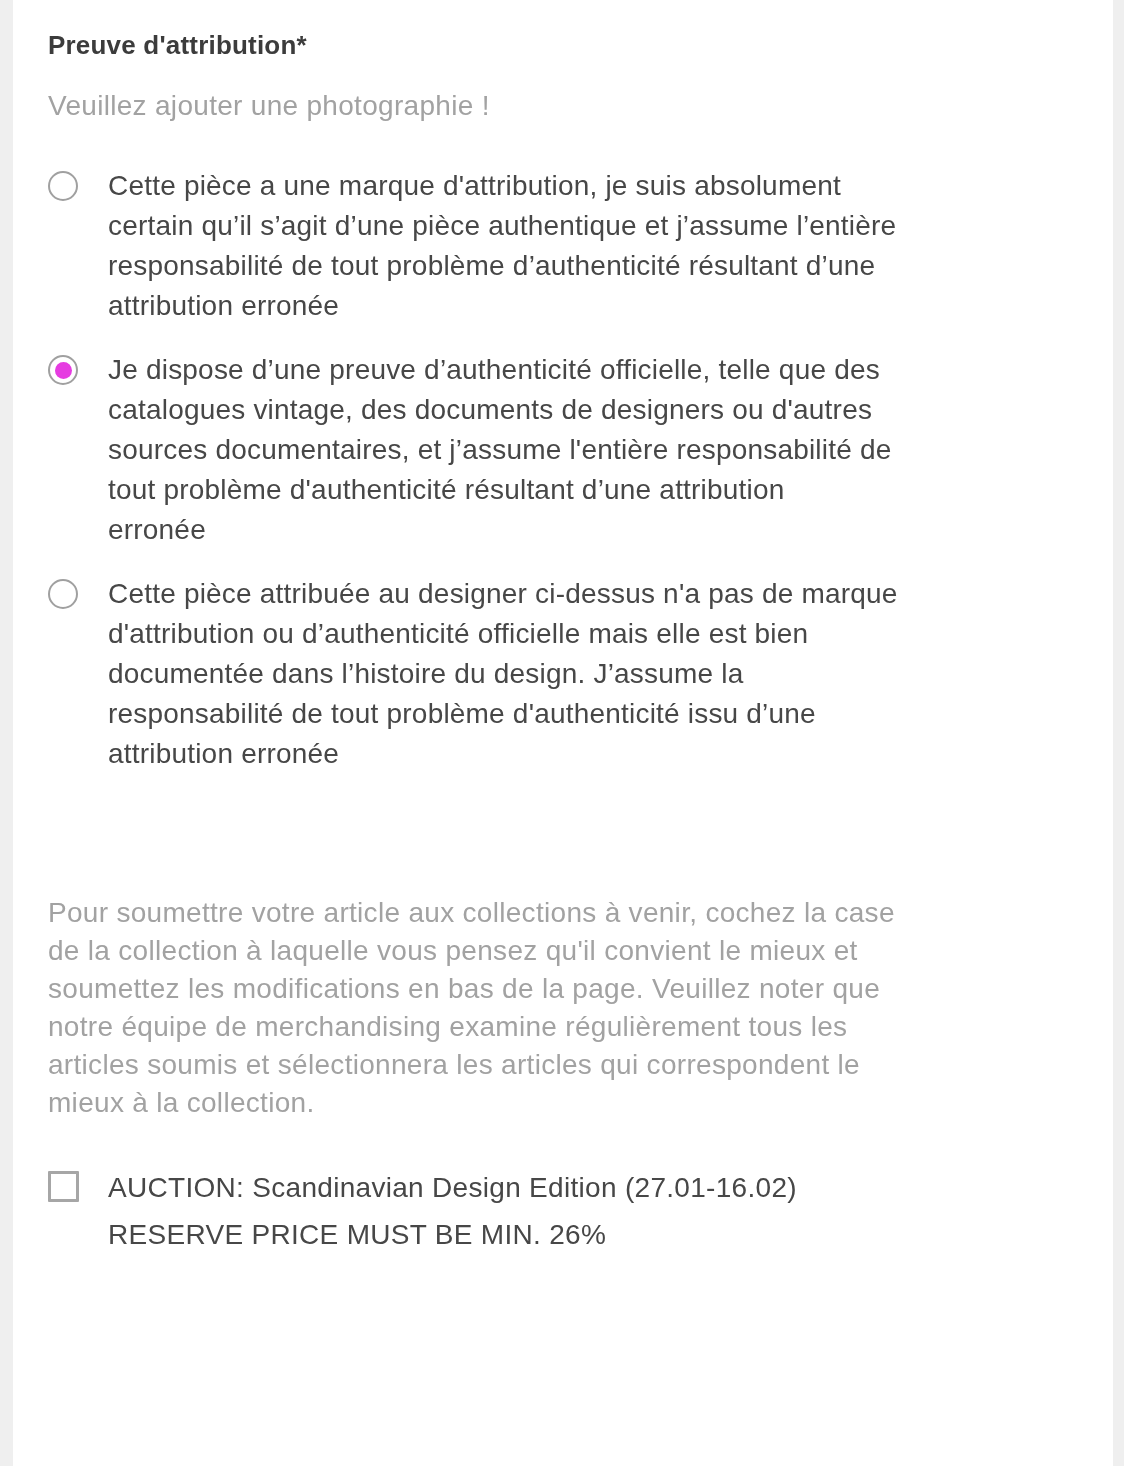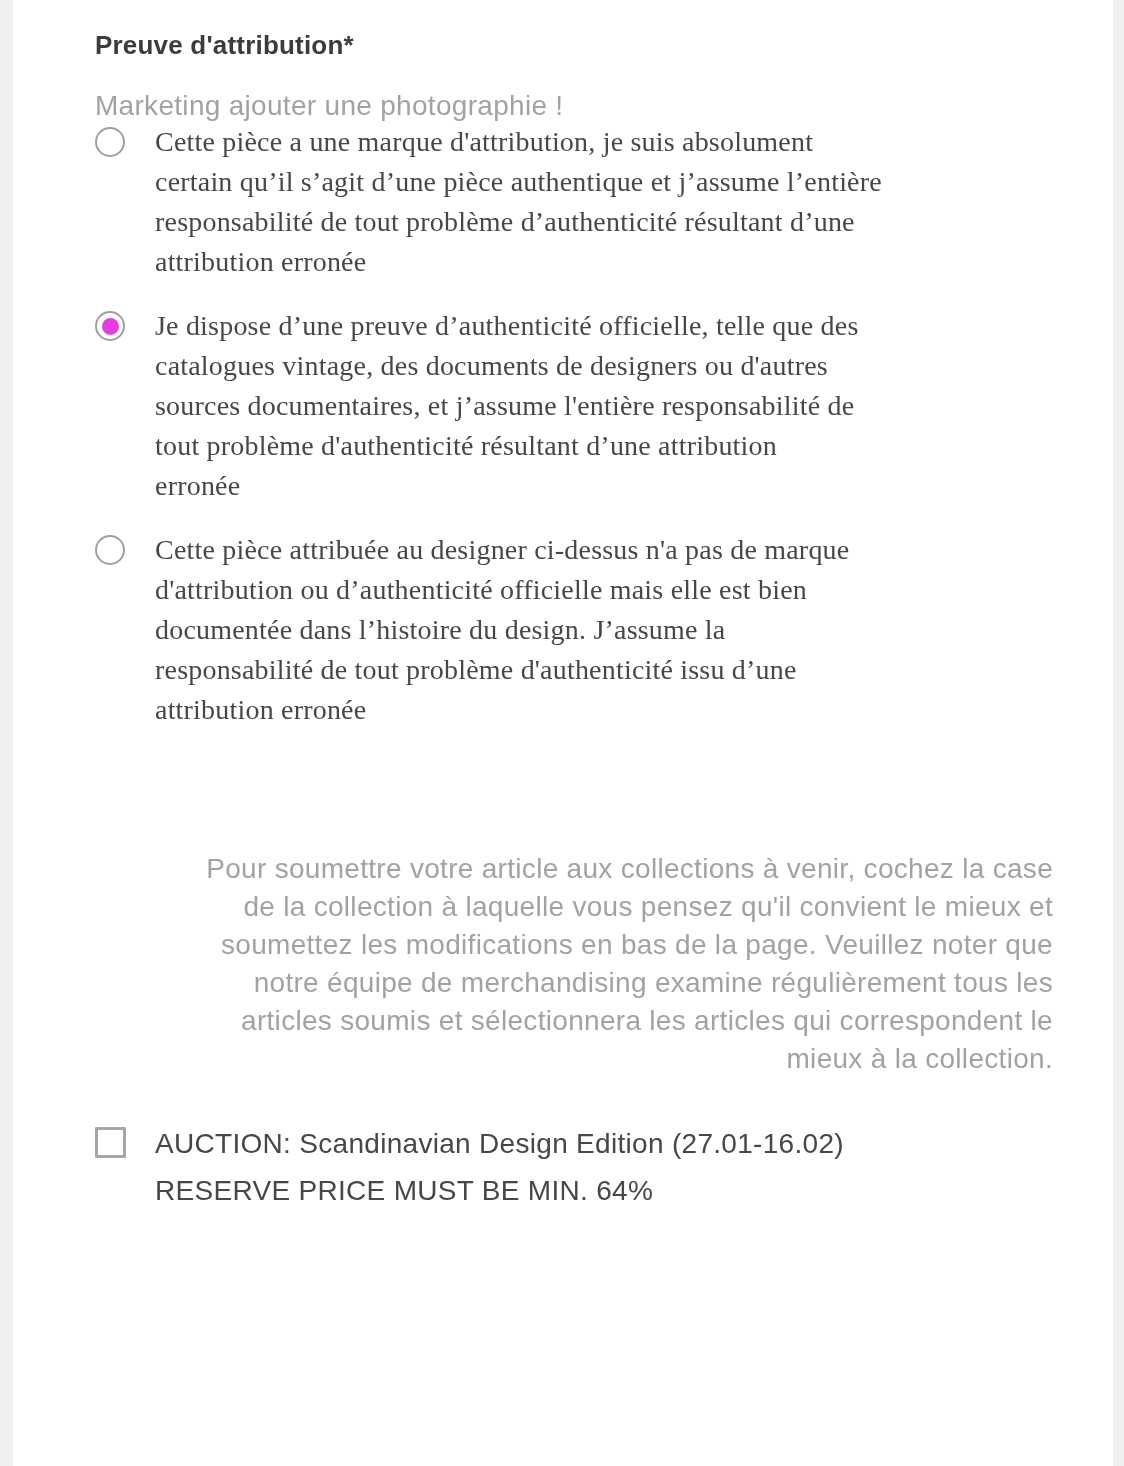--- a/index.html
+++ b/index.html
@@ -20,36 +20,36 @@
     color:var(--text);
     overflow:hidden;
   }
   .card{
     margin-left:13px;
     margin-right:11px;
     height:1466px;
     background:var(--card-bg);
   }
   .content{
-    padding:30px 60px 0 82px;
+    padding:30px 60px 0 35px;
   }
   .section-title{
     font-size:26px;
     font-weight:700;
     color:var(--heading);
     letter-spacing:0.2px;
   }
   .hint-text{
     margin-top:29px;
     font-size:28px;
     color:var(--muted);
     letter-spacing:0.3px;
   }
   .options{
-    font-family:Liberation Serif, serif;
+    margin-top:44px;
   }
   .option-row{
     display:flex;
     align-items:flex-start;
     column-gap:30px;
     margin-bottom:24px;
     cursor:pointer;
   }
   .radio{
     flex:0 0 auto;
@@ -79,21 +79,20 @@
   .collections{
     margin-top:120px;
   }
   .section-desc{
     margin-top:34px;
     font-size:28px;
     line-height:38px;
     color:var(--muted);
     letter-spacing:0.3px;
     white-space:pre-line;
-    text-align:right;
   }
   .checkbox-row{
     margin-top:42px;
     display:flex;
     align-items:flex-start;
     column-gap:29px;
     cursor:pointer;
   }
   .checkbox{
     flex:0 0 auto;
@@ -113,21 +112,21 @@
 </style>
 </head>
 <body>
 
 <div class="card">
   <div class="content">
 
     <section>
       <h3 class="section-title">Preuve d'attribution*</h3>
 
-      <p class="hint-text">Marketing ajouter une photographie !</p>
+      <p class="hint-text">Veuillez ajouter une photographie !</p>
 
       <div class="options">
 
         <div class="option-row">
           <span class="radio"></span>
           <span class="option-label">Cette pièce a une marque d'attribution, je suis absolument
 certain qu’il s’agit d’une pièce authentique et j’assume l’entière
 responsabilité de tout problème d’authenticité résultant d’une
 attribution erronée</span>
         </div>
@@ -159,18 +158,18 @@
       <p class="section-desc">Pour soumettre votre article aux collections à venir, cochez la case
 de la collection à laquelle vous pensez qu'il convient le mieux et
 soumettez les modifications en bas de la page. Veuillez noter que
 notre équipe de merchandising examine régulièrement tous les
 articles soumis et sélectionnera les articles qui correspondent le
 mieux à la collection.</p>
 
       <div class="checkbox-row">
         <span class="checkbox"></span>
         <span class="checkbox-label">AUCTION: Scandinavian Design Edition (27.01-16.02)
-RESERVE PRICE MUST BE MIN. 64%</span>
+RESERVE PRICE MUST BE MIN. 26%</span>
       </div>
     </section>
 
   </div>
 </div>
 
 </body></html>

